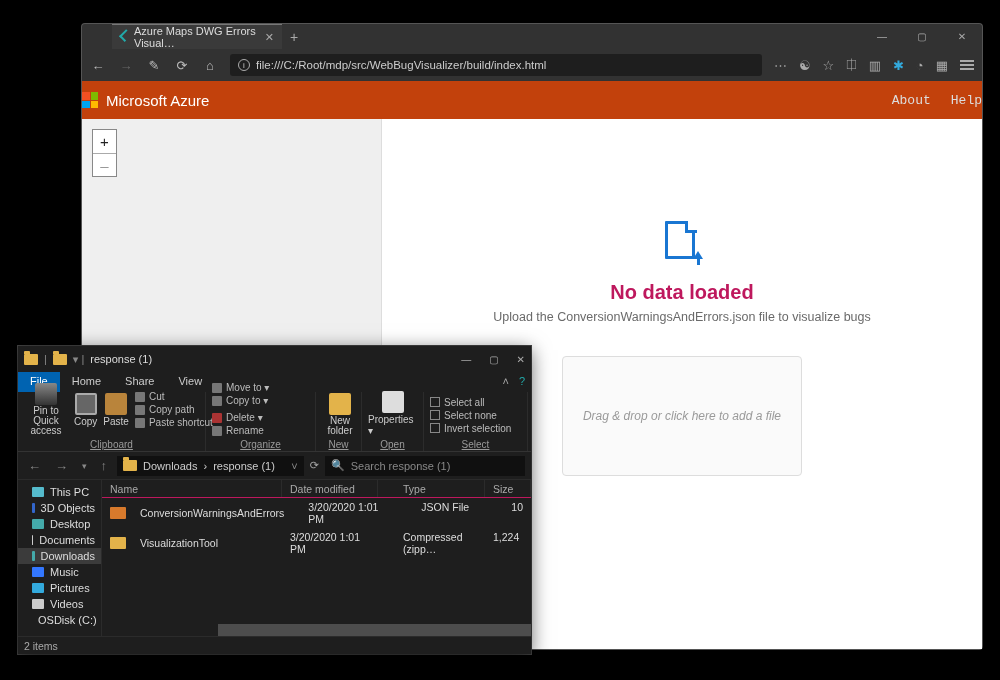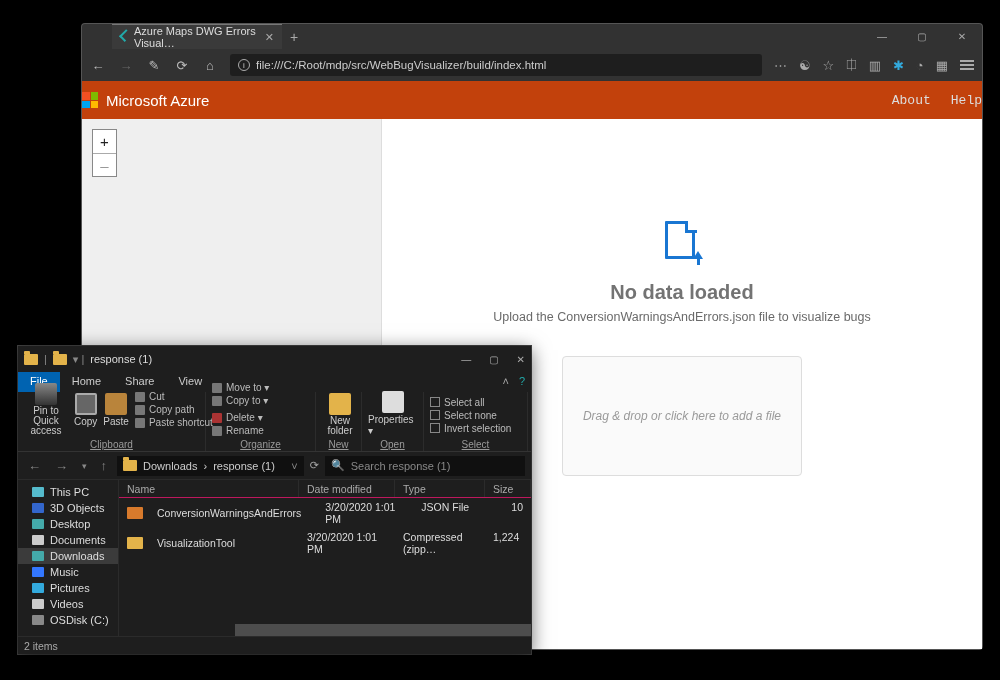--- a/index.html
+++ b/index.html
@@ -126,21 +126,21 @@
     width:30px;height:38px;border:3px solid #1976d2;border-radius:1px;
     position:absolute;left:2px;top:2px;background:#fff;
   }
   .file-ico .fold{
     position:absolute;left:22px;top:2px;width:12px;height:12px;background:#fff;border-left:3px solid #1976d2;border-bottom:3px solid #1976d2;
   }
   .file-ico .arrow{
     position:absolute;right:-2px;bottom:4px;width:0;height:0;border-left:5px solid transparent;border-right:5px solid transparent;border-bottom:8px solid #1976d2;
   }
   .file-ico .stem{position:absolute;right:1.5px;bottom:-2px;width:3px;height:10px;background:#1976d2;}
-  h2.nodata{font-size:20px;font-weight:700;margin-top:18px;color:#737373;}
+  h2.nodata{font-size:20px;font-weight:700;margin-top:18px;color:#be185d;}
   .sub{font-size:12.5px;color:#6a6a6a;margin-top:6px;}
   .dropzone{
     margin-top:32px;
     width:240px;height:120px;
     border:1px solid #ddd;
     border-radius:4px;
     background:#fafafa;
     display:flex;align-items:center;justify-content:center;
     color:#9a9a9a;
     font-style:italic;font-size:12px;
@@ -220,21 +220,21 @@
   .t-vid{background:#ccc;}
   .t-os{background:#888;}
 
   .files{flex:1;display:flex;flex-direction:column;}
   .cols{
     height:18px;display:flex;color:#aaa;border-bottom:1px solid #be185d;font-size:10.5px;
   }
   .cols span{padding:3px 8px;border-right:1px solid #2b2b2b;}
   .c-name{flex:0 0 180px;}
   .c-date{flex:0 0 96px;}
-  .c-type{flex:0 0 90px;}
+  .c-type{flex:0 0 90px;margin-left:17px;}
   .c-size{flex:1;text-align:left;}
   .row{display:flex;padding:2px 0;color:#ddd;font-size:10.5px;}
   .row span{padding:1px 8px;}
   .row .c-name{display:flex;align-items:center;gap:6px;}
   .f-json{width:12px;height:12px;background:#d87a2c;border-radius:1px;}
   .f-zip{width:12px;height:12px;background:#e3b34a;border-radius:1px;}
 
   .exp-status{
     height:18px;border-top:1px solid #2b2b2b;
     padding:0 6px;display:flex;align-items:center;color:#aaa;font-size:10.5px;

